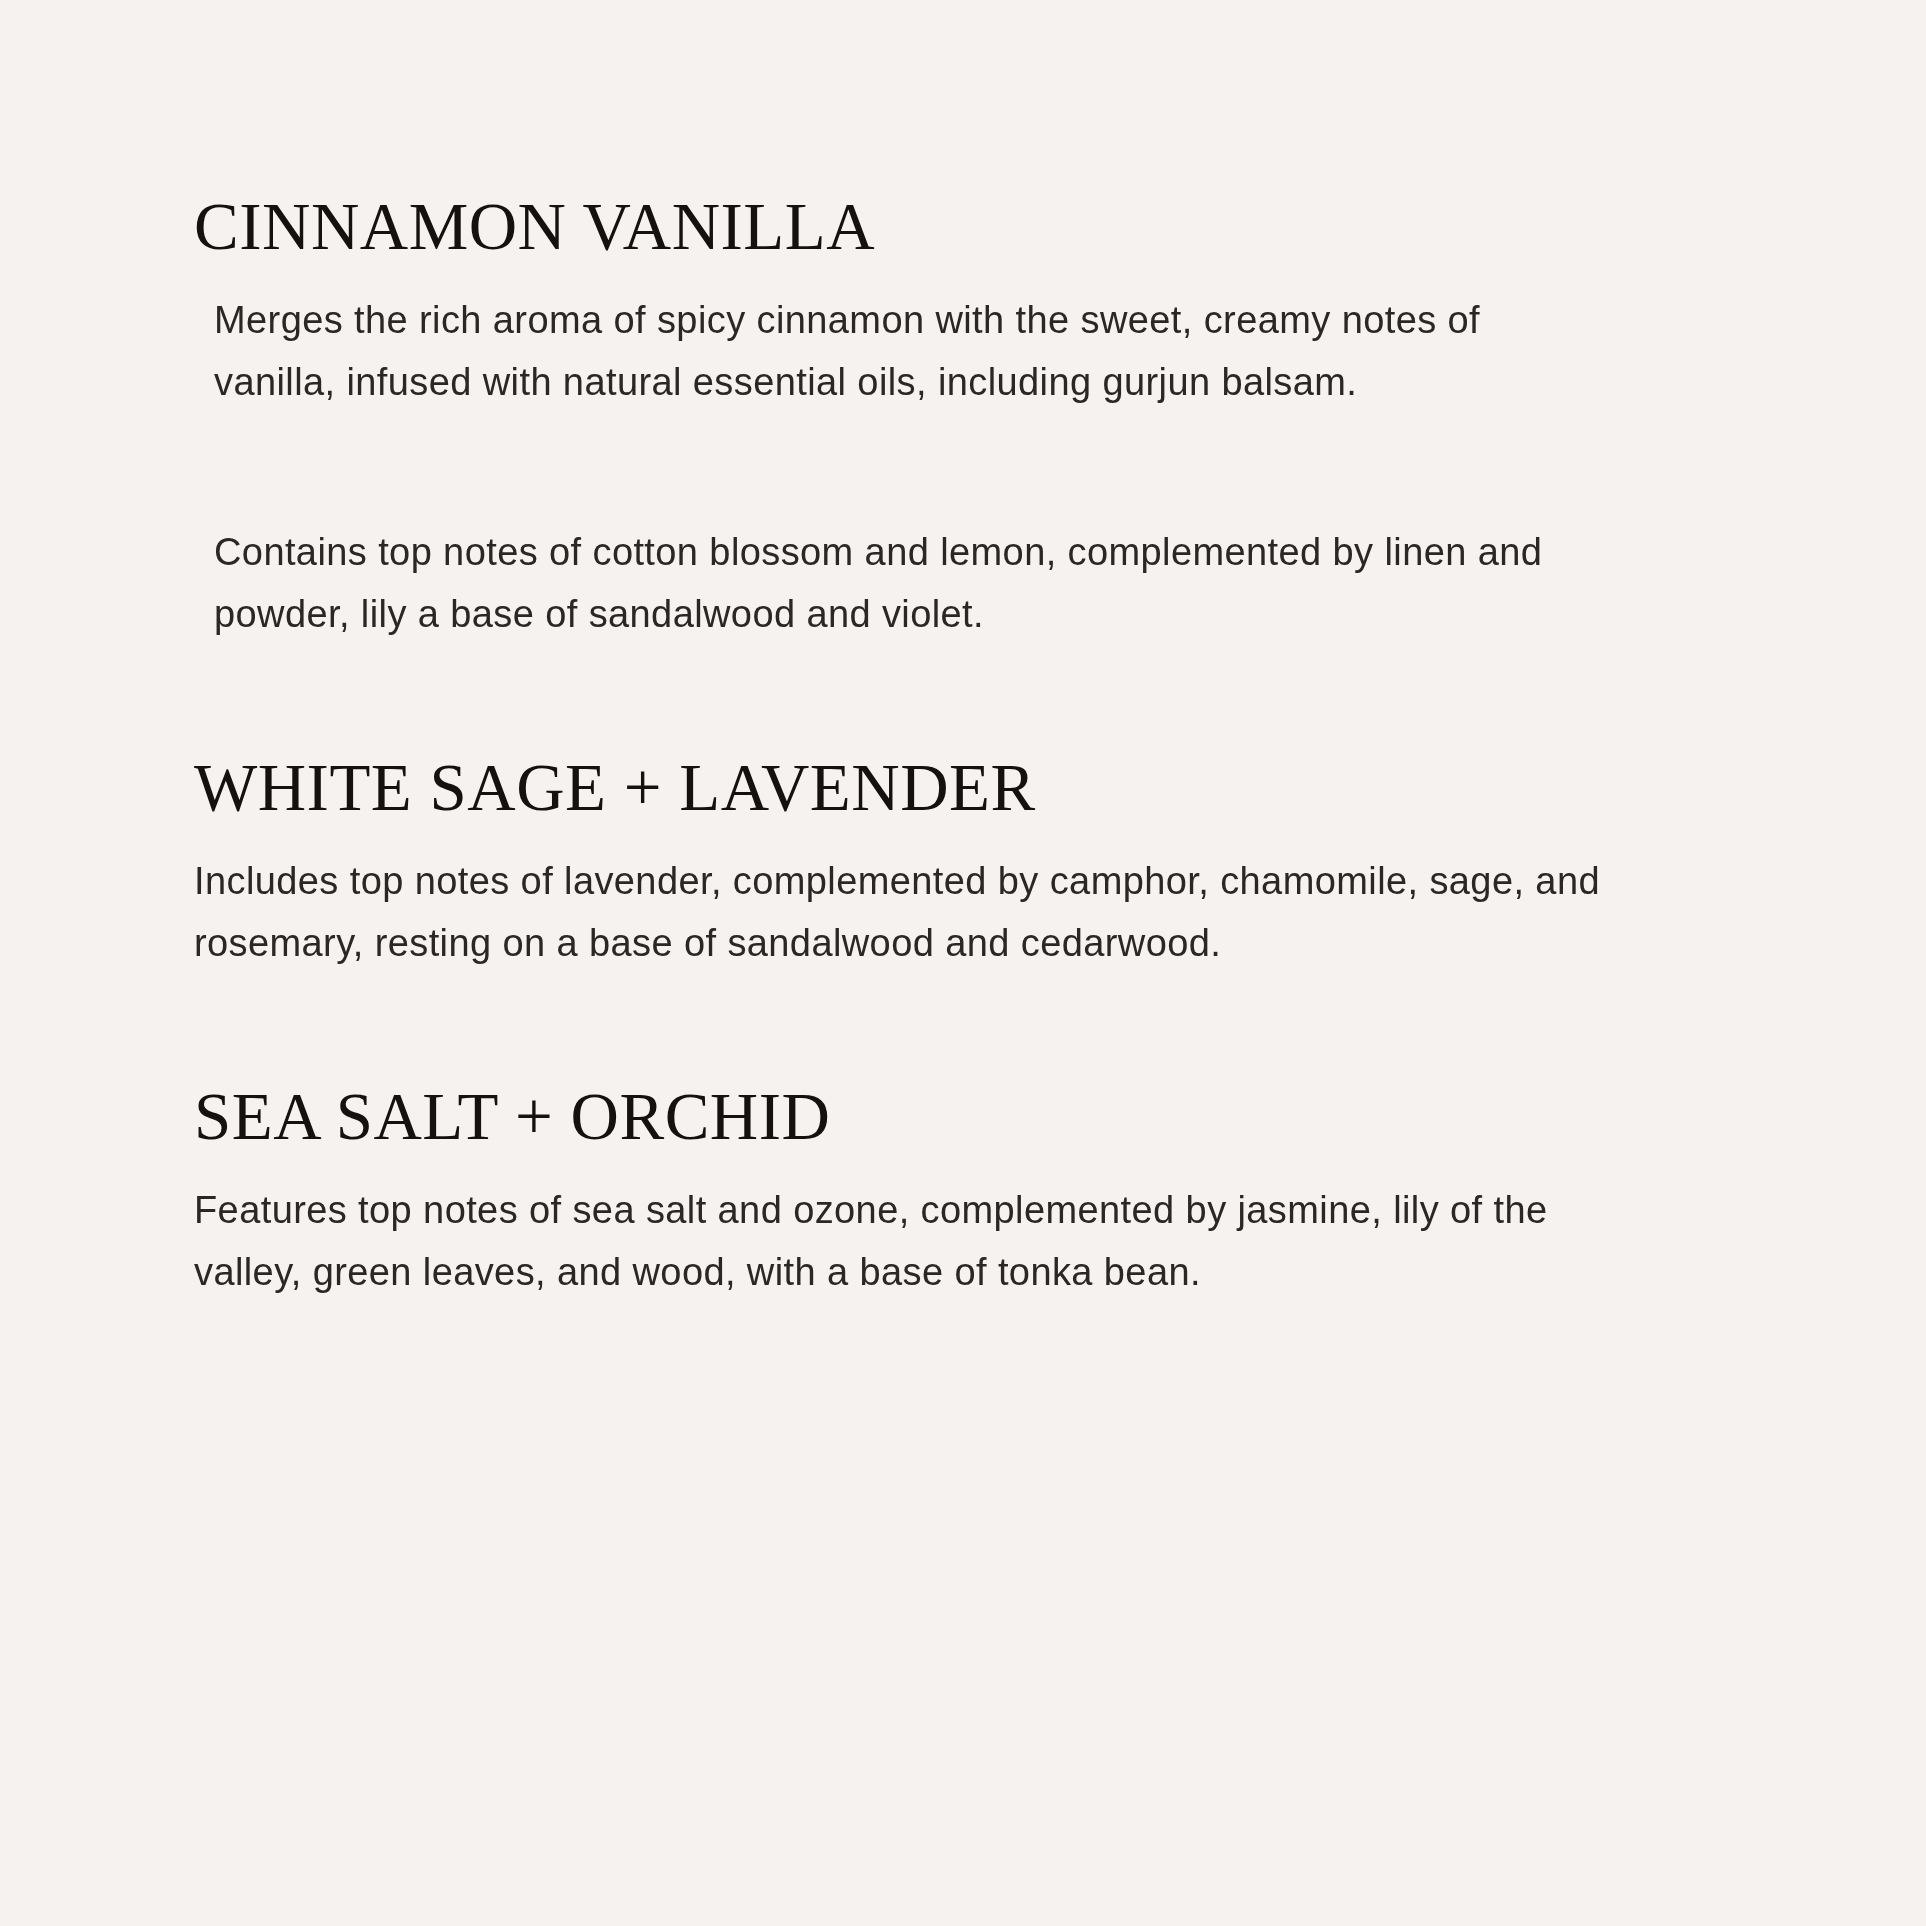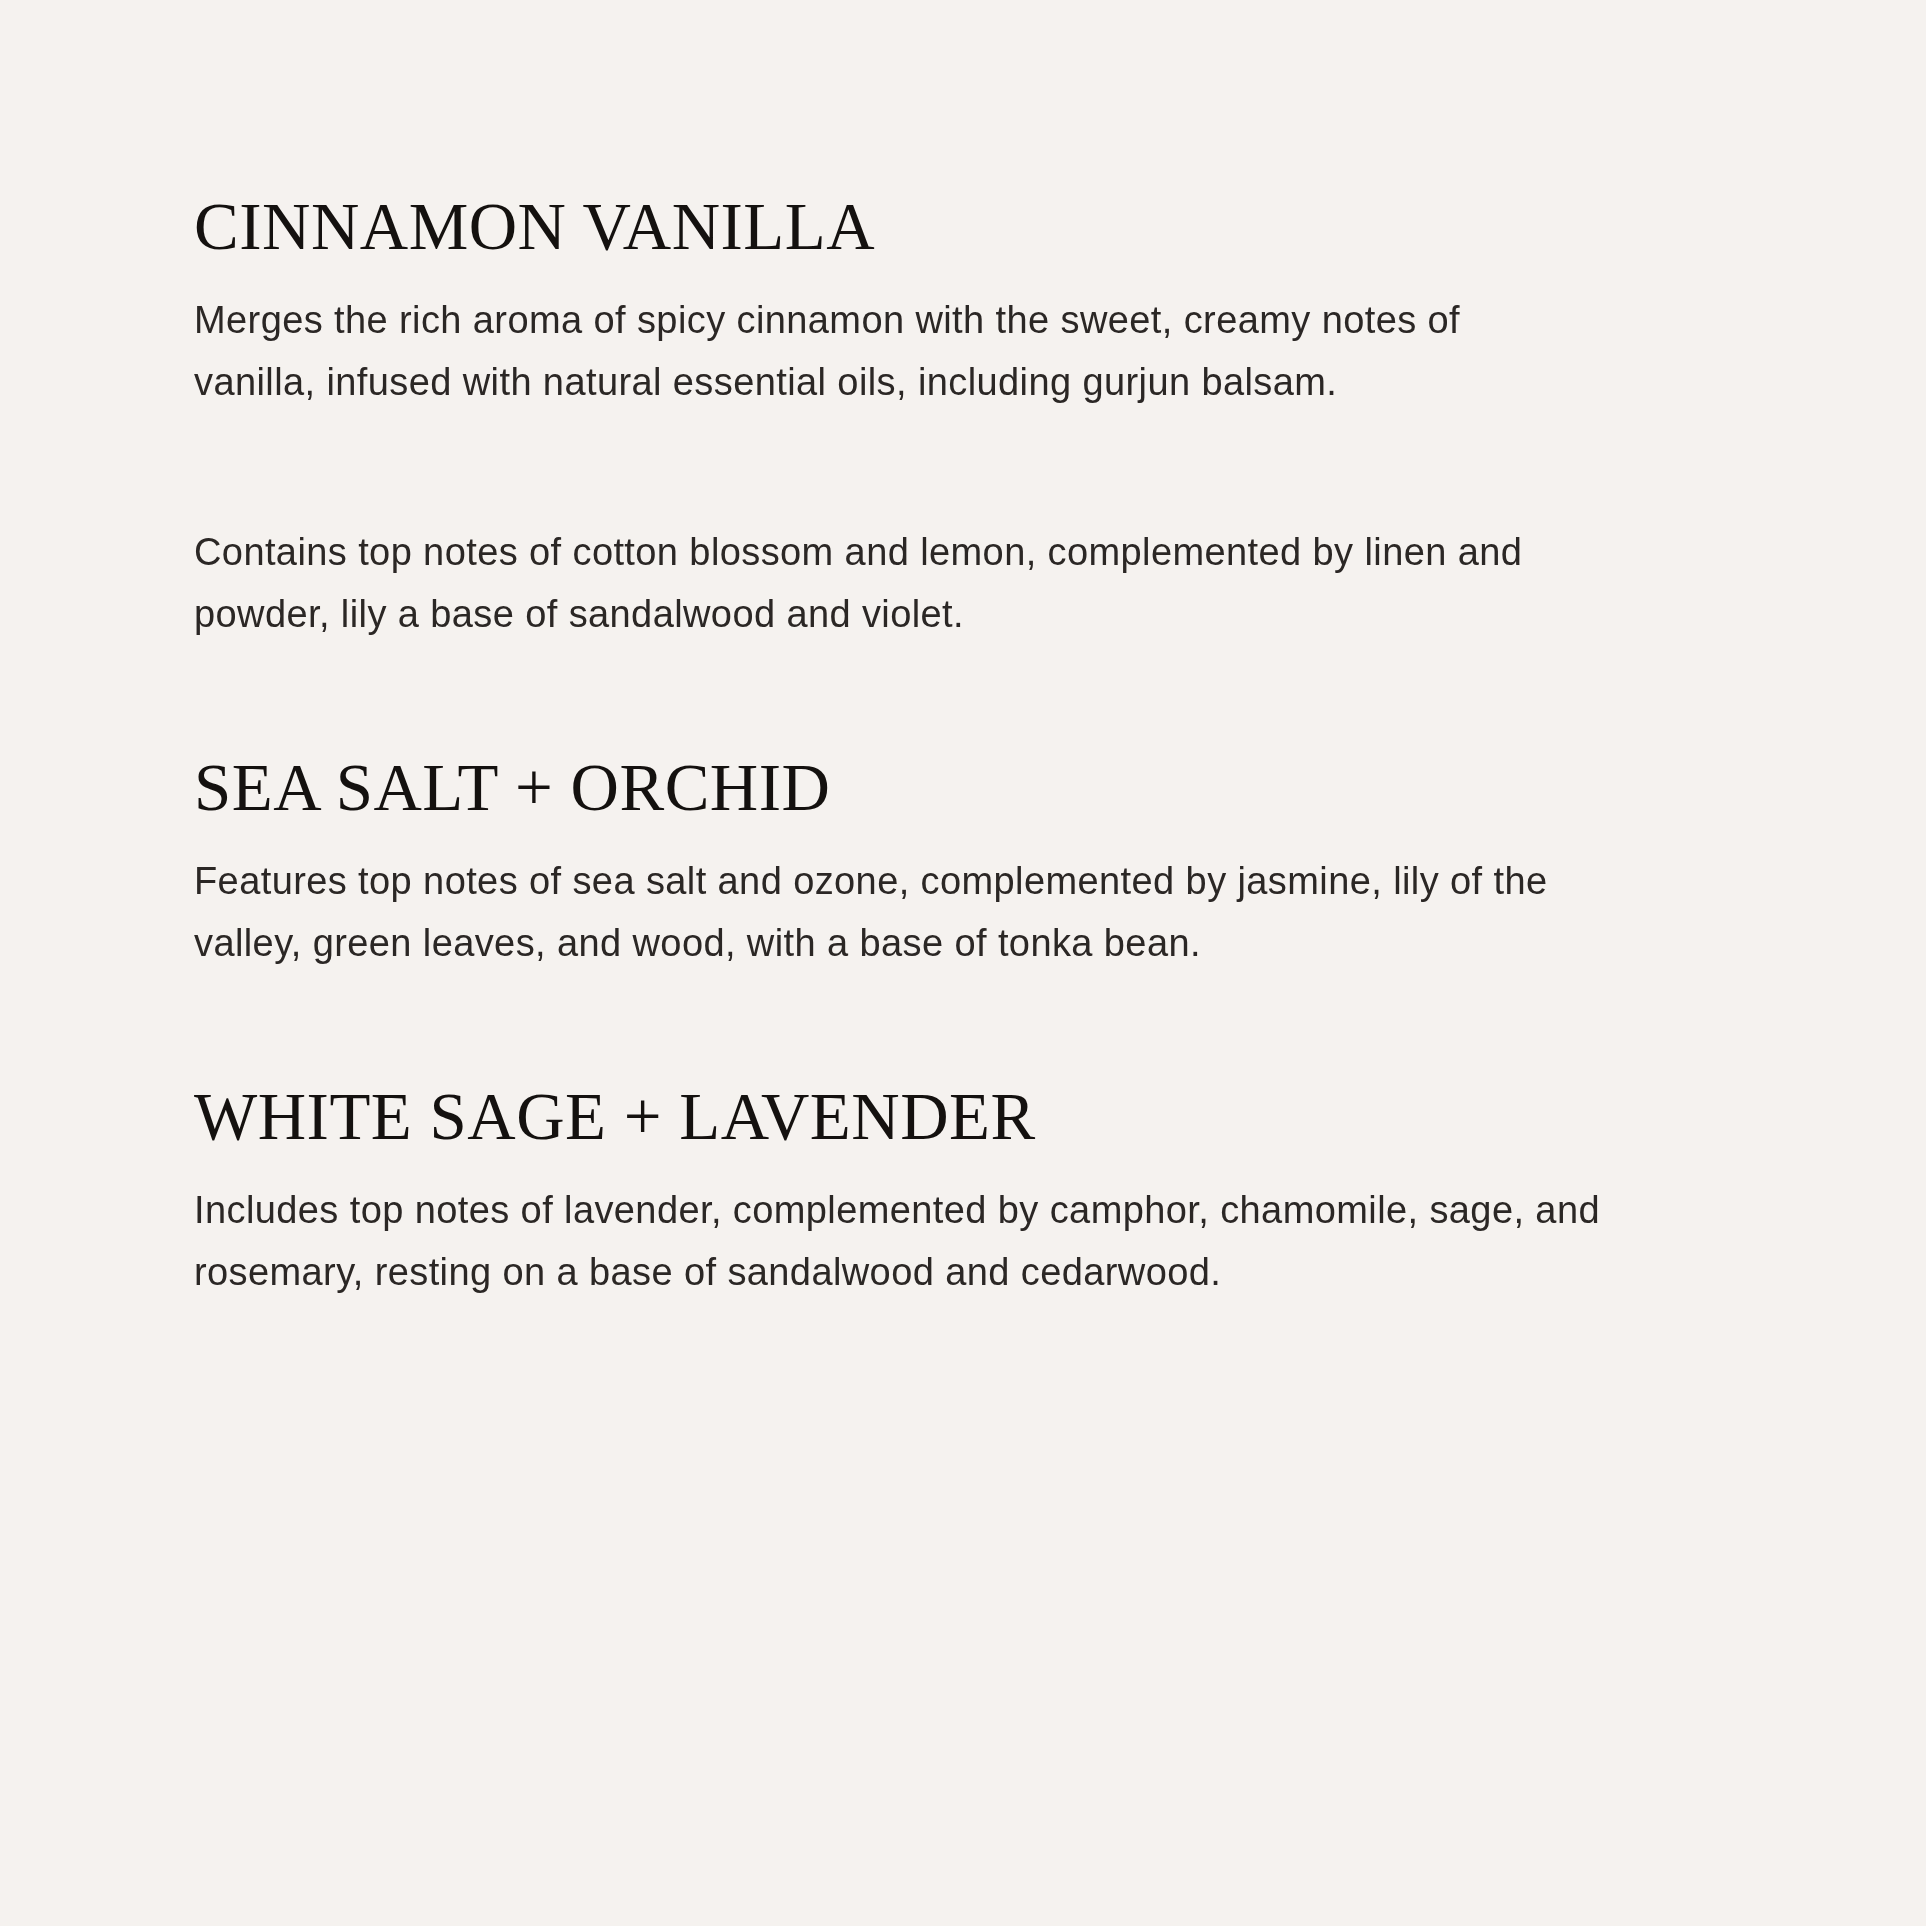--- a/index.html
+++ b/index.html
@@ -43,42 +43,43 @@
     font-weight: 400;
     font-size: 38px;
     line-height: 1.62;
     letter-spacing: 0.4px;
     color: #2b2725;
     margin: 0;
     max-width: 1455px;
   }
   .scent-block.narrow .scent-desc {
     max-width: 1386px;
+    margin-left: 20px;
   }
 </style>
 </head>
 <body>
 
 <div class="page">
   <div class="scent-list">
 
     <section class="scent-block narrow">
       <h2 class="scent-title">CINNAMON VANILLA</h2>
       <p class="scent-desc">Merges the rich aroma of spicy cinnamon with the sweet, creamy notes of vanilla, infused with natural essential oils, including gurjun balsam.</p>
     </section>
 
     <section class="scent-block narrow">
       <p class="scent-desc">Contains top notes of cotton blossom and lemon, complemented by linen and powder, lily a base of sandalwood and violet.</p>
     </section>
 
     <section class="scent-block">
-      <h2 class="scent-title">SEA SALT + ORCHID</h2>
-      <p class="scent-desc">Features top notes of sea salt and ozone, complemented by jasmine, lily of the valley, green leaves, and wood, with a base of tonka bean.</p>
+      <h2 class="scent-title">WHITE SAGE + LAVENDER</h2>
+      <p class="scent-desc">Includes top notes of lavender, complemented by camphor, chamomile, sage, and rosemary, resting on a base of sandalwood and cedarwood.</p>
     </section>
 
     <section class="scent-block">
-      <h2 class="scent-title">WHITE SAGE + LAVENDER</h2>
-      <p class="scent-desc">Includes top notes of lavender, complemented by camphor, chamomile, sage, and rosemary, resting on a base of sandalwood and cedarwood.</p>
+      <h2 class="scent-title">SEA SALT + ORCHID</h2>
+      <p class="scent-desc">Features top notes of sea salt and ozone, complemented by jasmine, lily of the valley, green leaves, and wood, with a base of tonka bean.</p>
     </section>
 
   </div>
 </div>
 
 
 </body></html>

